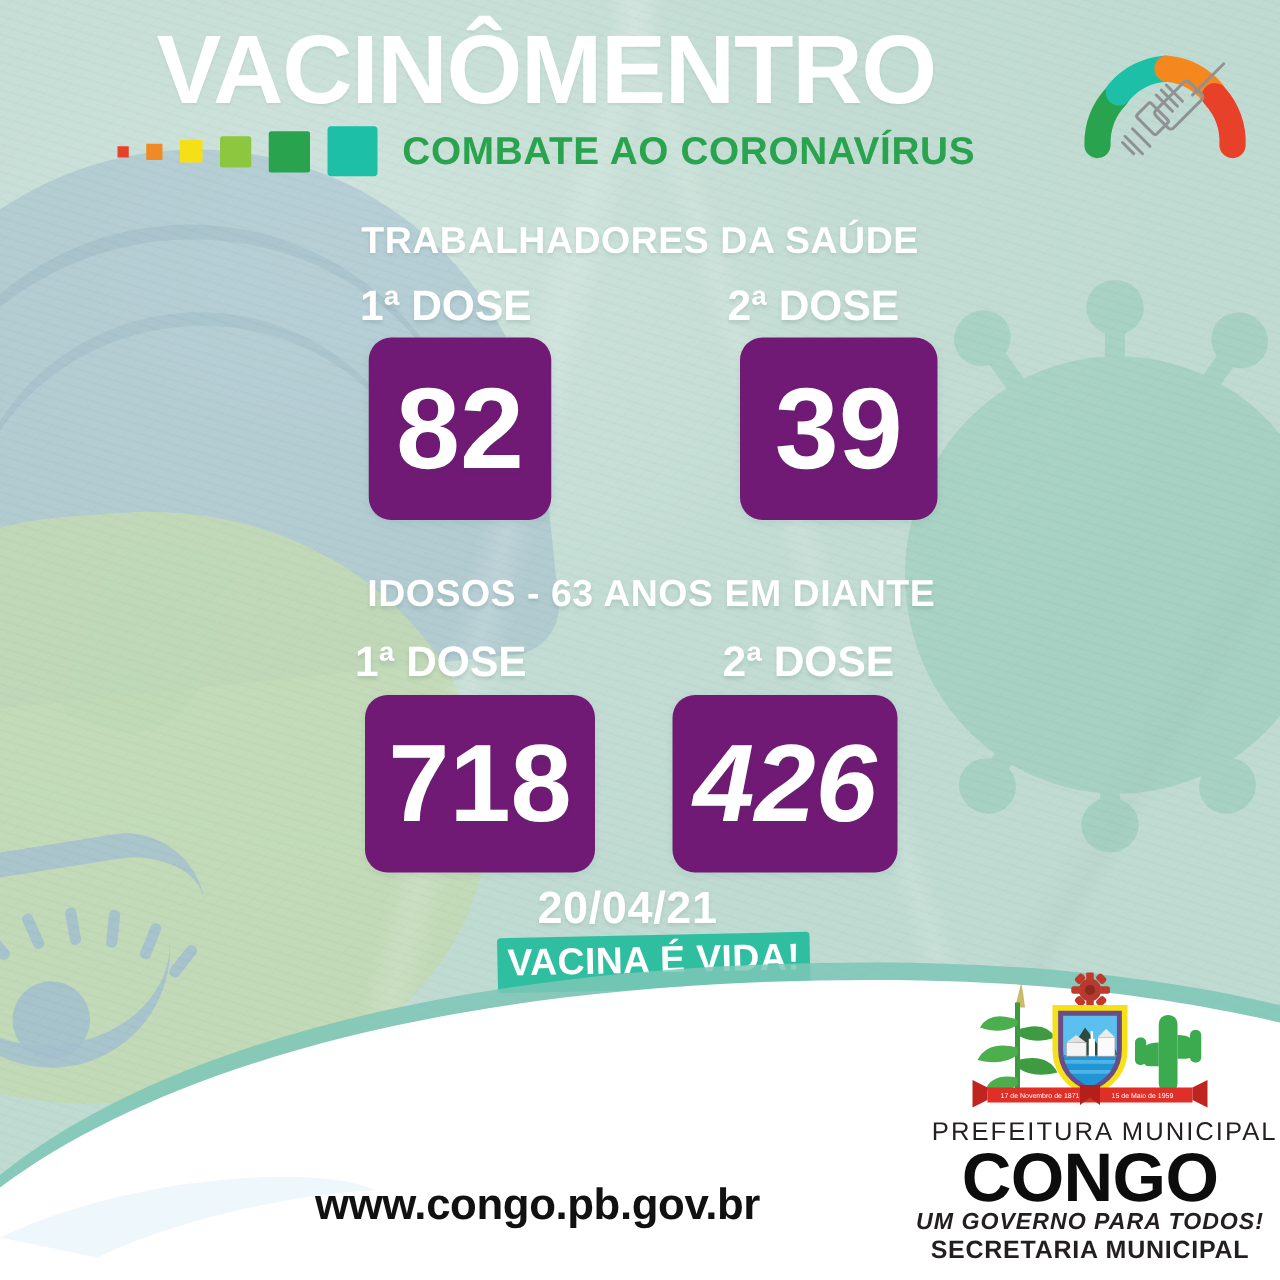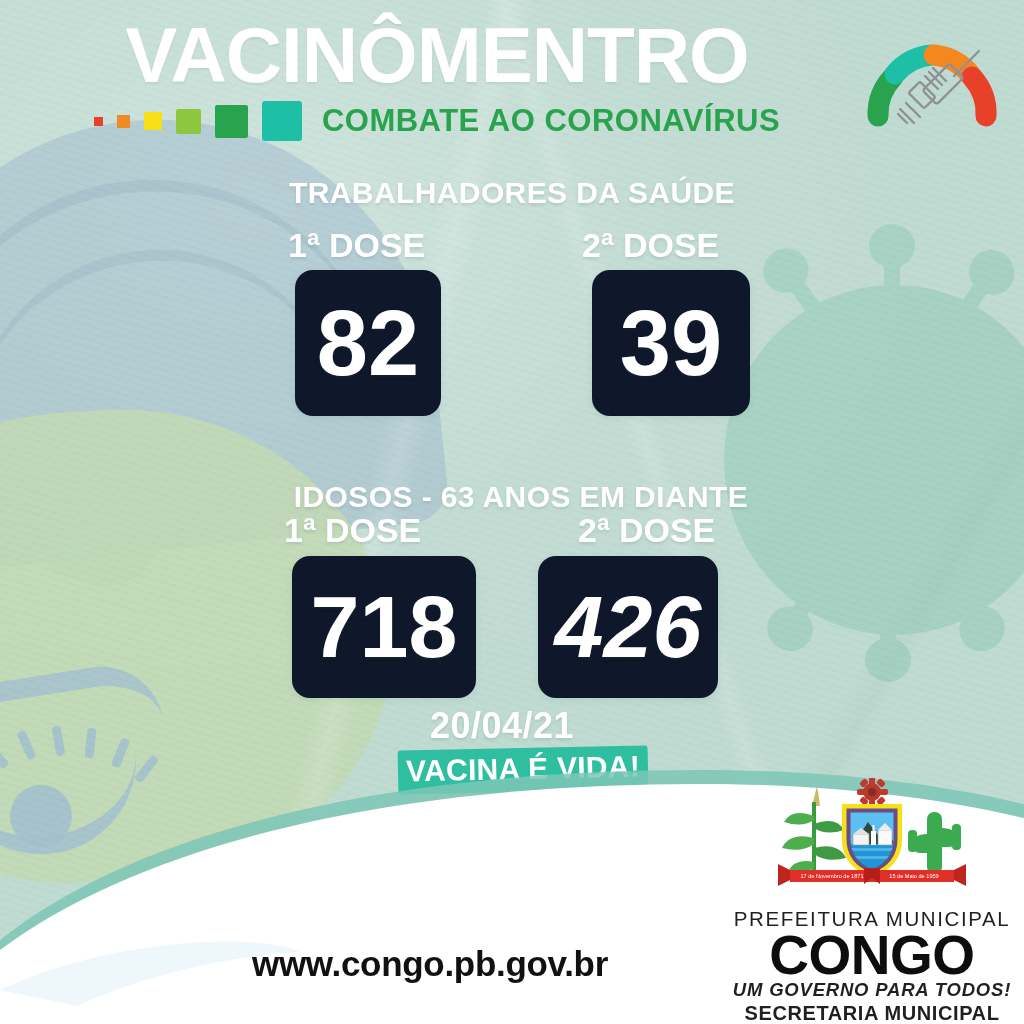--- a/index.html
+++ b/index.html
@@ -116,21 +116,21 @@
   .sec-title{
     position:absolute;left:0;right:0;text-align:center;color:#fff;
     font-size:30px;font-weight:bold;letter-spacing:.4px;
     text-shadow:0 2px 3px rgba(80,110,105,.18);
   }
   .dose-label{
     position:absolute;color:#fff;font-size:34px;font-weight:bold;
     text-shadow:0 2px 3px rgba(80,110,105,.18);
   }
   .num-box{
-    position:absolute;background:#0f172a;border-radius:18px;
+    position:absolute;background:#701a75;border-radius:18px;
     display:flex;align-items:center;justify-content:center;
     box-shadow:0 2px 6px rgba(70,110,100,.10);
   }
   .num-box span{
     color:#fff;font-weight:bold;line-height:1;
     text-shadow:0 2px 3px rgba(40,90,80,.15);
   }
 
   .date{
     position:absolute;left:0;right:0;top:705px;text-align:center;
@@ -147,21 +147,21 @@
     color:#fff;font-size:30px;font-weight:bold;letter-spacing:.3px;
     transform:rotate(-1.2deg);
   }
 
   
   .wave{position:absolute;left:0;bottom:0;width:1024px;height:330px;}
 
   
   .logo{position:absolute;left:722px;top:778px;width:300px;height:246px;text-align:center;}
   .crest{position:relative;width:300px;height:112px;margin:0 auto;}
-  .lg-line1{font-size:20.5px;letter-spacing:1.6px;color:#231f20;font-weight:normal;margin-top:17px;}
+  .lg-line1{font-size:20.5px;letter-spacing:1.6px;color:#231f20;font-weight:normal;margin-top:4px;text-align:right;}
   .lg-congo{font-size:55px;line-height:52px;letter-spacing:-.5px;color:#0d0d0d;font-weight:bold;margin-top:-2px;}
   .lg-line3{font-size:18.5px;letter-spacing:.8px;color:#231f20;font-weight:bold;margin-top:-2px;font-style:italic;}
   .lg-sec{font-size:20px;line-height:24px;letter-spacing:.6px;color:#231f20;font-weight:bold;}
 
   .site{
     position:absolute;left:150px;top:944px;width:560px;text-align:center;
     font-size:35px;font-weight:bold;color:#111;letter-spacing:-.3px;
   }
 </style>
 </head>
@@ -256,21 +256,21 @@
   <div class="dose-label" style="left:288px;top:226px;width:160px;">1ª DOSE</div>
   <div class="dose-label" style="left:582px;top:226px;width:160px;">2ª DOSE</div>
 
   <div class="num-box" style="left:295px;top:270px;width:146px;height:146px;">
     <span style="font-size:92px;">82</span>
   </div>
   <div class="num-box" style="left:592px;top:270px;width:158px;height:146px;">
     <span style="font-size:92px;">39</span>
   </div>
 
-  <div class="sec-title" style="top:480px;padding-left:18px;">IDOSOS - 63 ANOS EM DIANTE</div>
+  <div class="sec-title" style="top:459px;padding-left:18px;">IDOSOS - 63 ANOS EM DIANTE</div>
 
   <div class="dose-label" style="left:284px;top:511px;width:170px;">1ª DOSE</div>
   <div class="dose-label" style="left:578px;top:511px;width:170px;">2ª DOSE</div>
 
   <div class="num-box" style="left:292px;top:556px;width:184px;height:142px;">
     <span style="font-size:88px;">718</span>
   </div>
   <div class="num-box" style="left:538px;top:556px;width:180px;height:142px;font-style:italic;">
     <span style="font-size:88px;">426</span>
   </div>

